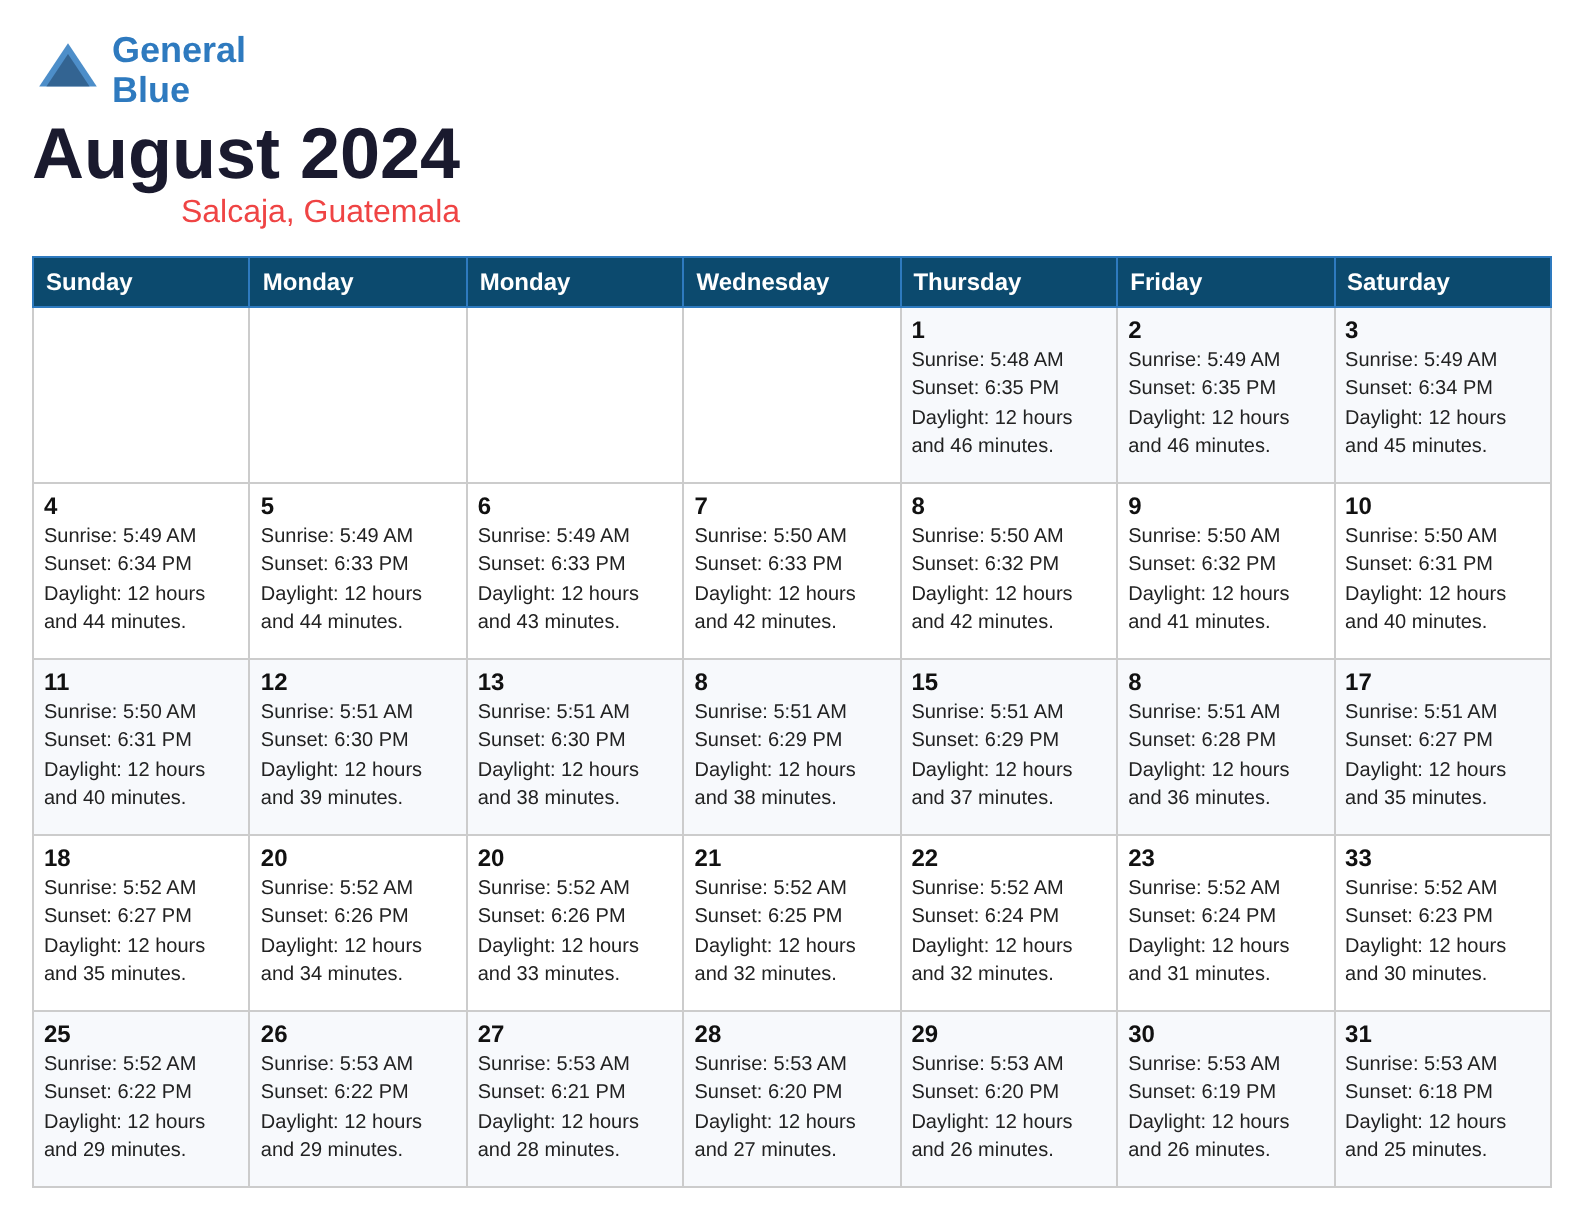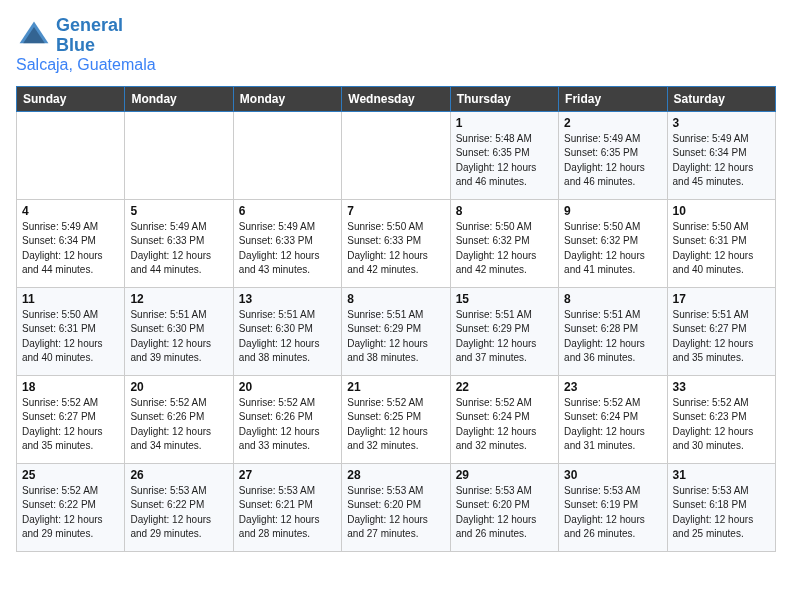--- a/index.html
+++ b/index.html
@@ -38,29 +38,29 @@
     .title-block {
       text-align: right;
     }
     .month-title {
       font-size: 36px;
       font-weight: bold;
       color: #1a1a2e;
     }
     .subtitle {
       font-size: 16px;
-      color: #3b82f6;
+      color: #ef4444;
     }
     table {
       width: 100%;
       border-collapse: collapse;
       font-size: 10.5px;
     }
     thead tr th {
-      background-color: #404040;
+      background-color: #0c4a6e;
       color: #fff;
       padding: 5px 6px;
       text-align: left;
       font-size: 12px;
       font-weight: bold;
       border: 1px solid #2e7abf;
     }
     tbody tr td {
       border: 1px solid #ccc;
       vertical-align: top;
@@ -95,20 +95,21 @@
     <svg class="logo-icon" viewBox="0 0 40 40">
       <polygon points="20,4 36,28 4,28" fill="#2e7abf" opacity="0.85"></polygon>
       <polygon points="20,10 32,28 8,28" fill="#1a3a5c" opacity="0.5"></polygon>
     </svg>
     <div class="logo-text">
       <div><span>General</span></div>
       <div style="color:#2e7abf;">Blue</div>
     </div>
   </div>
   <div class="title-block">
+    <div class="month-title">August 2024</div>
     <div class="subtitle">Salcaja, Guatemala</div>
   </div>
 </div>
 
 <table>
   <thead>
     <tr id="header-row">
         <th>Sunday</th>
         <th>Monday</th>
         <th>Monday</th>

